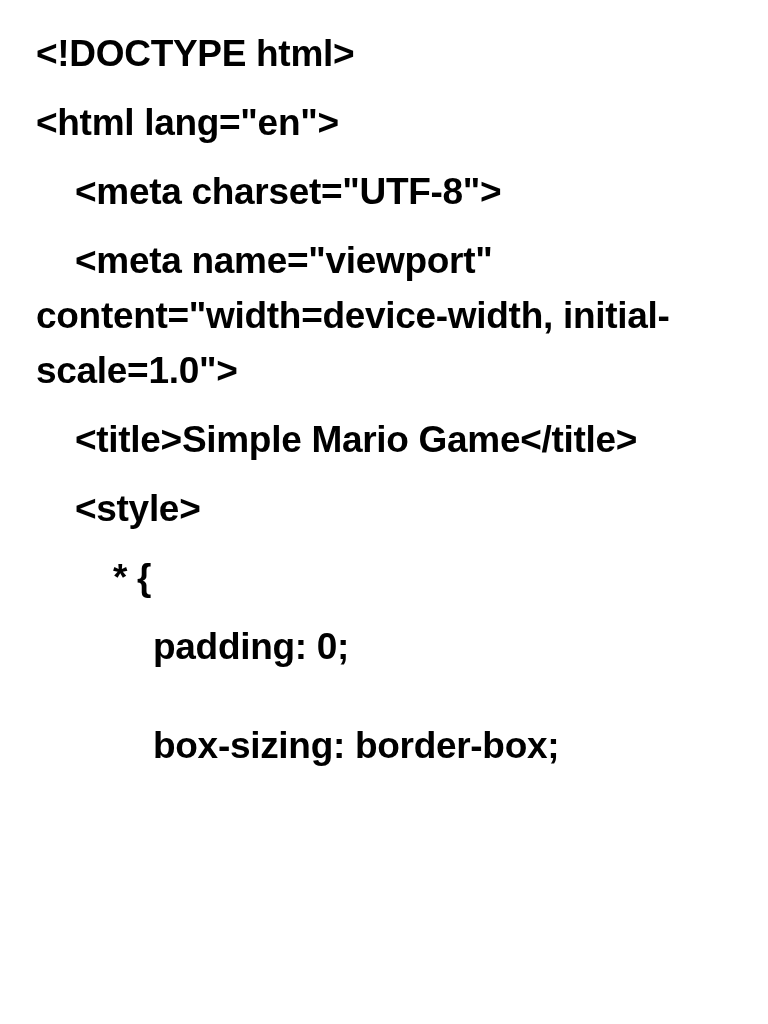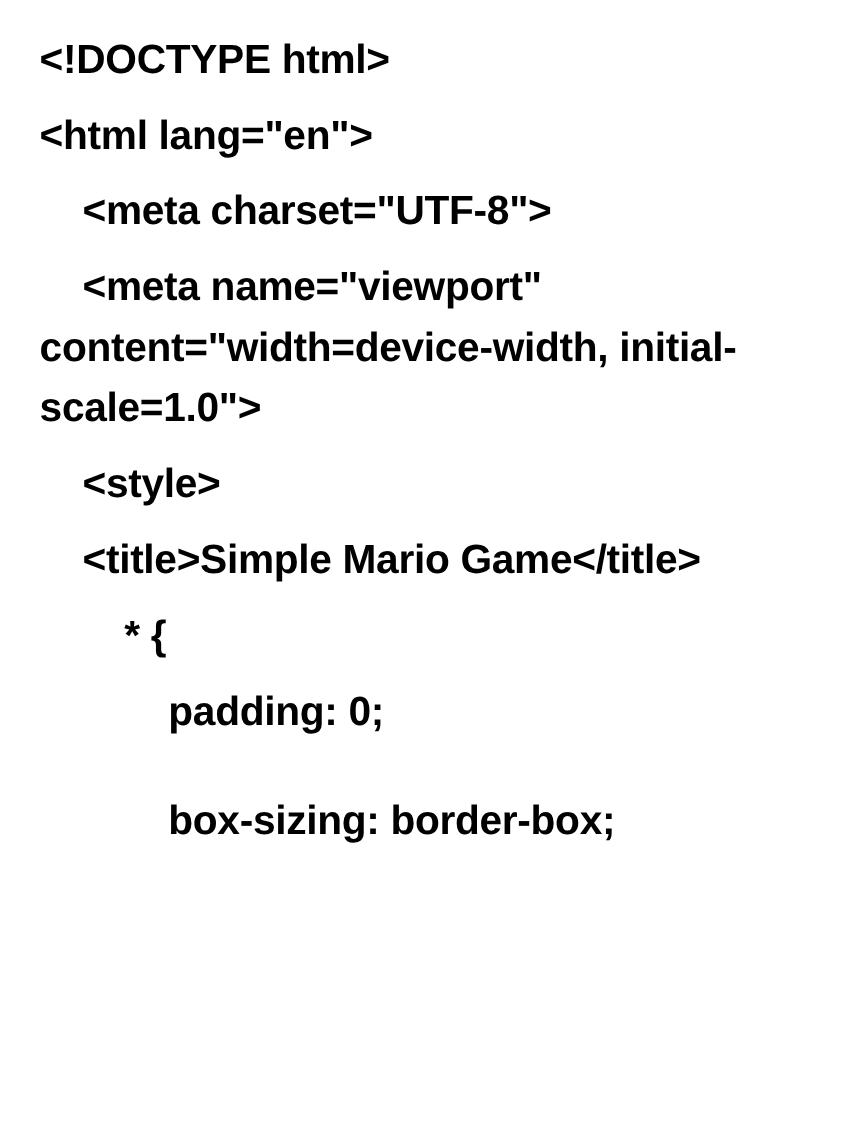--- a/index.html
+++ b/index.html
@@ -72,23 +72,23 @@
 
   <div class="code-line indent-0">&lt;!DOCTYPE html&gt;</div>
 
   <div class="code-line indent-0">&lt;html lang="en"&gt;</div>
 
 
   <div class="code-line hang">&lt;meta charset="UTF-8"&gt;</div>
 
   <div class="code-line hang">&lt;meta name="viewport" content="width=device-width, initial-scale=1.0"&gt;</div>
 
+  <div class="code-line hang">&lt;title&gt;Simple Mario Game&lt;/title&gt;</div>
+
   <div class="code-line hang">&lt;style&gt;</div>
-
-  <div class="code-line hang">&lt;title&gt;Simple Mario Game&lt;/title&gt;</div>
 
   <div class="code-line hang-2">* {</div>
 
 
   <div class="code-line indent-3">padding: 0;</div>
 
   <div class="code-line indent-3">box-sizing: border-box;</div>
 
 </div>
 

